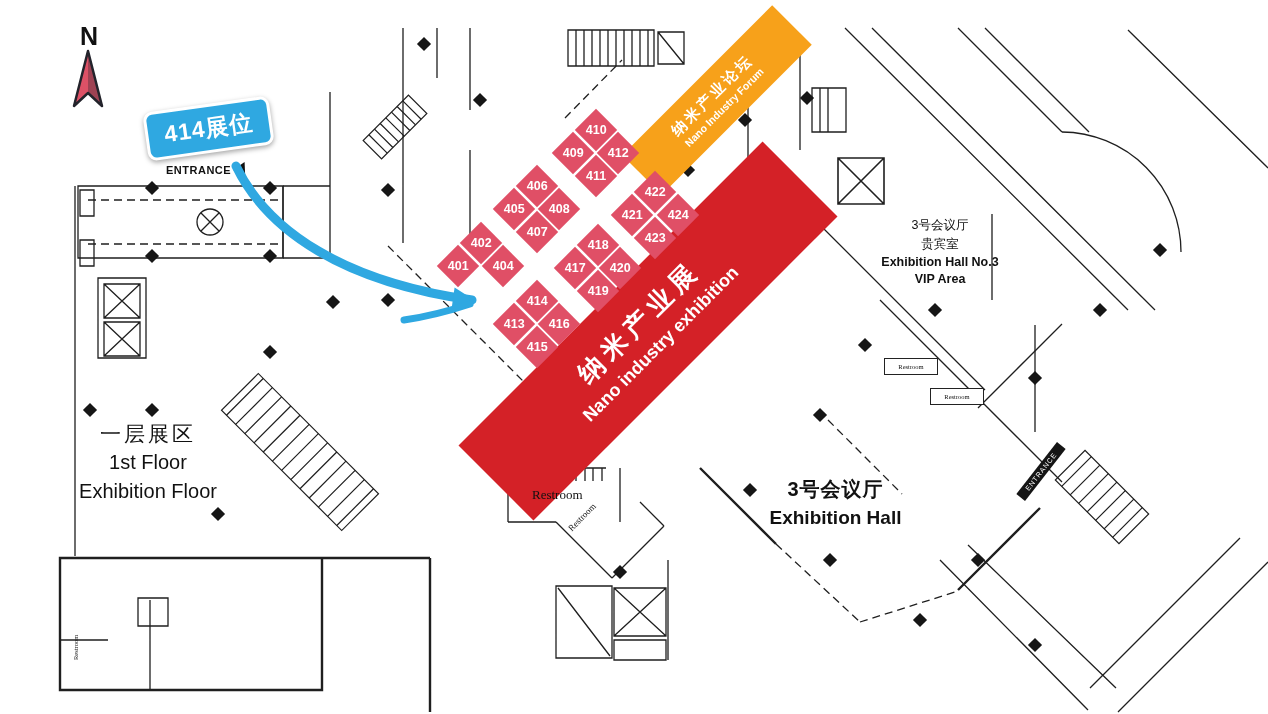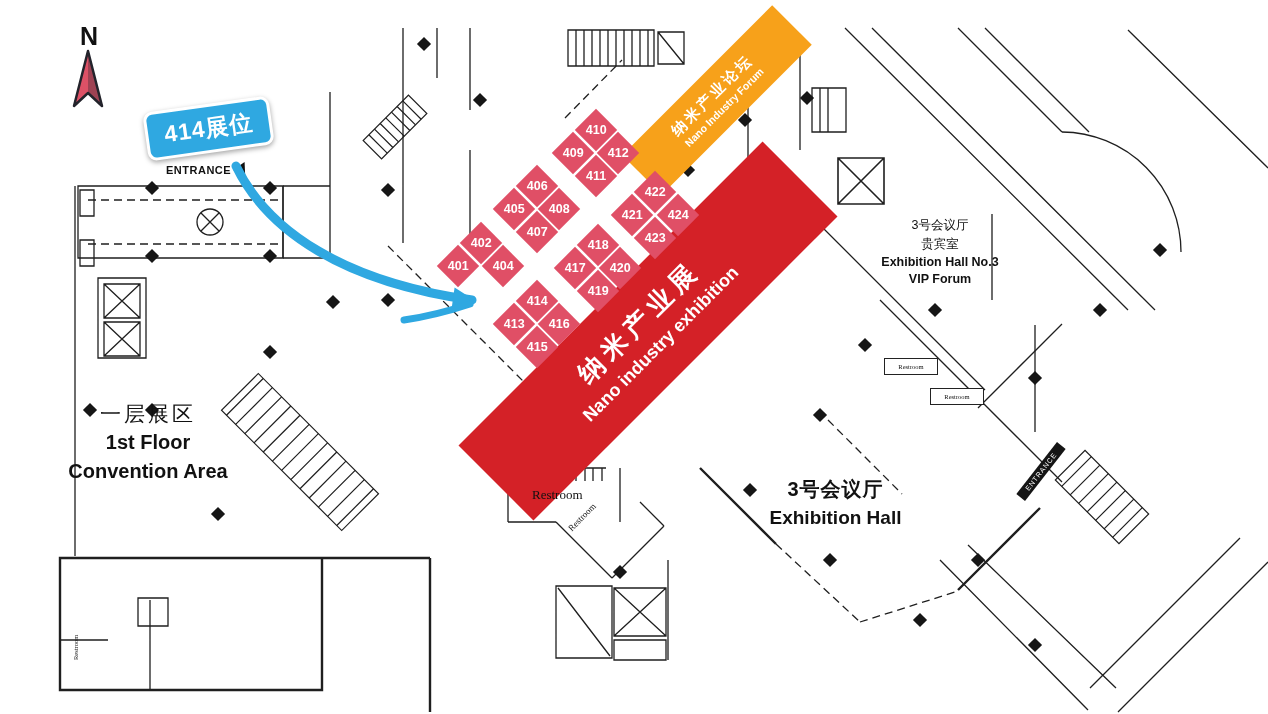--- a/index.html
+++ b/index.html
@@ -33,23 +33,23 @@
 
   
   .compass-n{position:absolute;left:80px;top:22px;z-index:5;font-size:25px;font-weight:bold;}
   .compass-arrow{position:absolute;left:66px;top:48px;z-index:5;}
 
   
   .lbl{position:absolute;z-index:4;}
   .entrance-top{left:166px;top:164px;font-size:11px;font-weight:bold;letter-spacing:.5px;display:flex;align-items:center;gap:4px;}
   .entrance-top .tri{width:0;height:0;border-left:7px solid transparent;border-right:7px solid transparent;
     border-top:11px solid #111;transform:rotate(-35deg);display:inline-block;}
-  .first-floor{left:58px;top:400px;width:180px;text-align:center;}
+  .first-floor{left:58px;top:420px;width:180px;text-align:center;}
   .first-floor .cn{font-size:21px;letter-spacing:3px;line-height:28px;}
-  .first-floor .en{font-size:20px;font-weight:bold;line-height:29px;}
+  .first-floor .en{font-size:20px;font-weight:normal;line-height:29px;}
   .hall3{left:748px;top:474px;width:175px;text-align:center;}
   .hall3 .cn{font-size:20px;font-weight:bold;letter-spacing:1px;line-height:30px;}
   .hall3 .en{font-size:19px;font-weight:bold;line-height:27px;}
   .vip{left:865px;top:216px;width:150px;text-align:center;}
   .vip .cn{font-size:12.5px;line-height:19px;}
   .vip .en{font-size:12.5px;font-weight:bold;line-height:17px;}
   .restroom-main{left:532px;top:487px;font-family:"Liberation Serif",serif;font-size:13px;}
   .restroom-diag{left:566px;top:526px;font-family:"Liberation Serif",serif;font-size:9px;
     transform:rotate(-45deg);transform-origin:left top;}
   .restroom-small{width:52px;height:15px;border:1px solid #222;font-size:6.5px;
@@ -238,33 +238,33 @@
   </svg>
 
   <div class="lbl entrance-top">
     <span>ENTRANCE</span>
     <span class="tri"></span>
   </div>
 
   <div class="lbl first-floor">
     <div class="cn">一层展区</div>
     <div class="en">1st Floor</div>
-    <div class="en">Convention Area</div>
+    <div class="en">Exhibition Floor</div>
   </div>
 
   <div class="lbl hall3">
     <div class="cn">3号会议厅</div>
     <div class="en">Exhibition Hall</div>
   </div>
 
   <div class="lbl vip">
     <div class="cn">3号会议厅</div>
     <div class="cn">贵宾室</div>
     <div class="en">Exhibition Hall No.3</div>
-    <div class="en">VIP Forum</div>
+    <div class="en">VIP Area</div>
   </div>
 
   <div class="lbl restroom-main">Restroom</div>
   <div class="lbl restroom-diag">Restroom</div>
   <div class="lbl restroom-small restroom-s1">Restroom</div>
   <div class="lbl restroom-small restroom-s2">Restroom</div>
   <div class="lbl restroom-left">Restroom</div>
   <div class="lbl entrance-right">ENTRANCE</div>
 
 </div>

